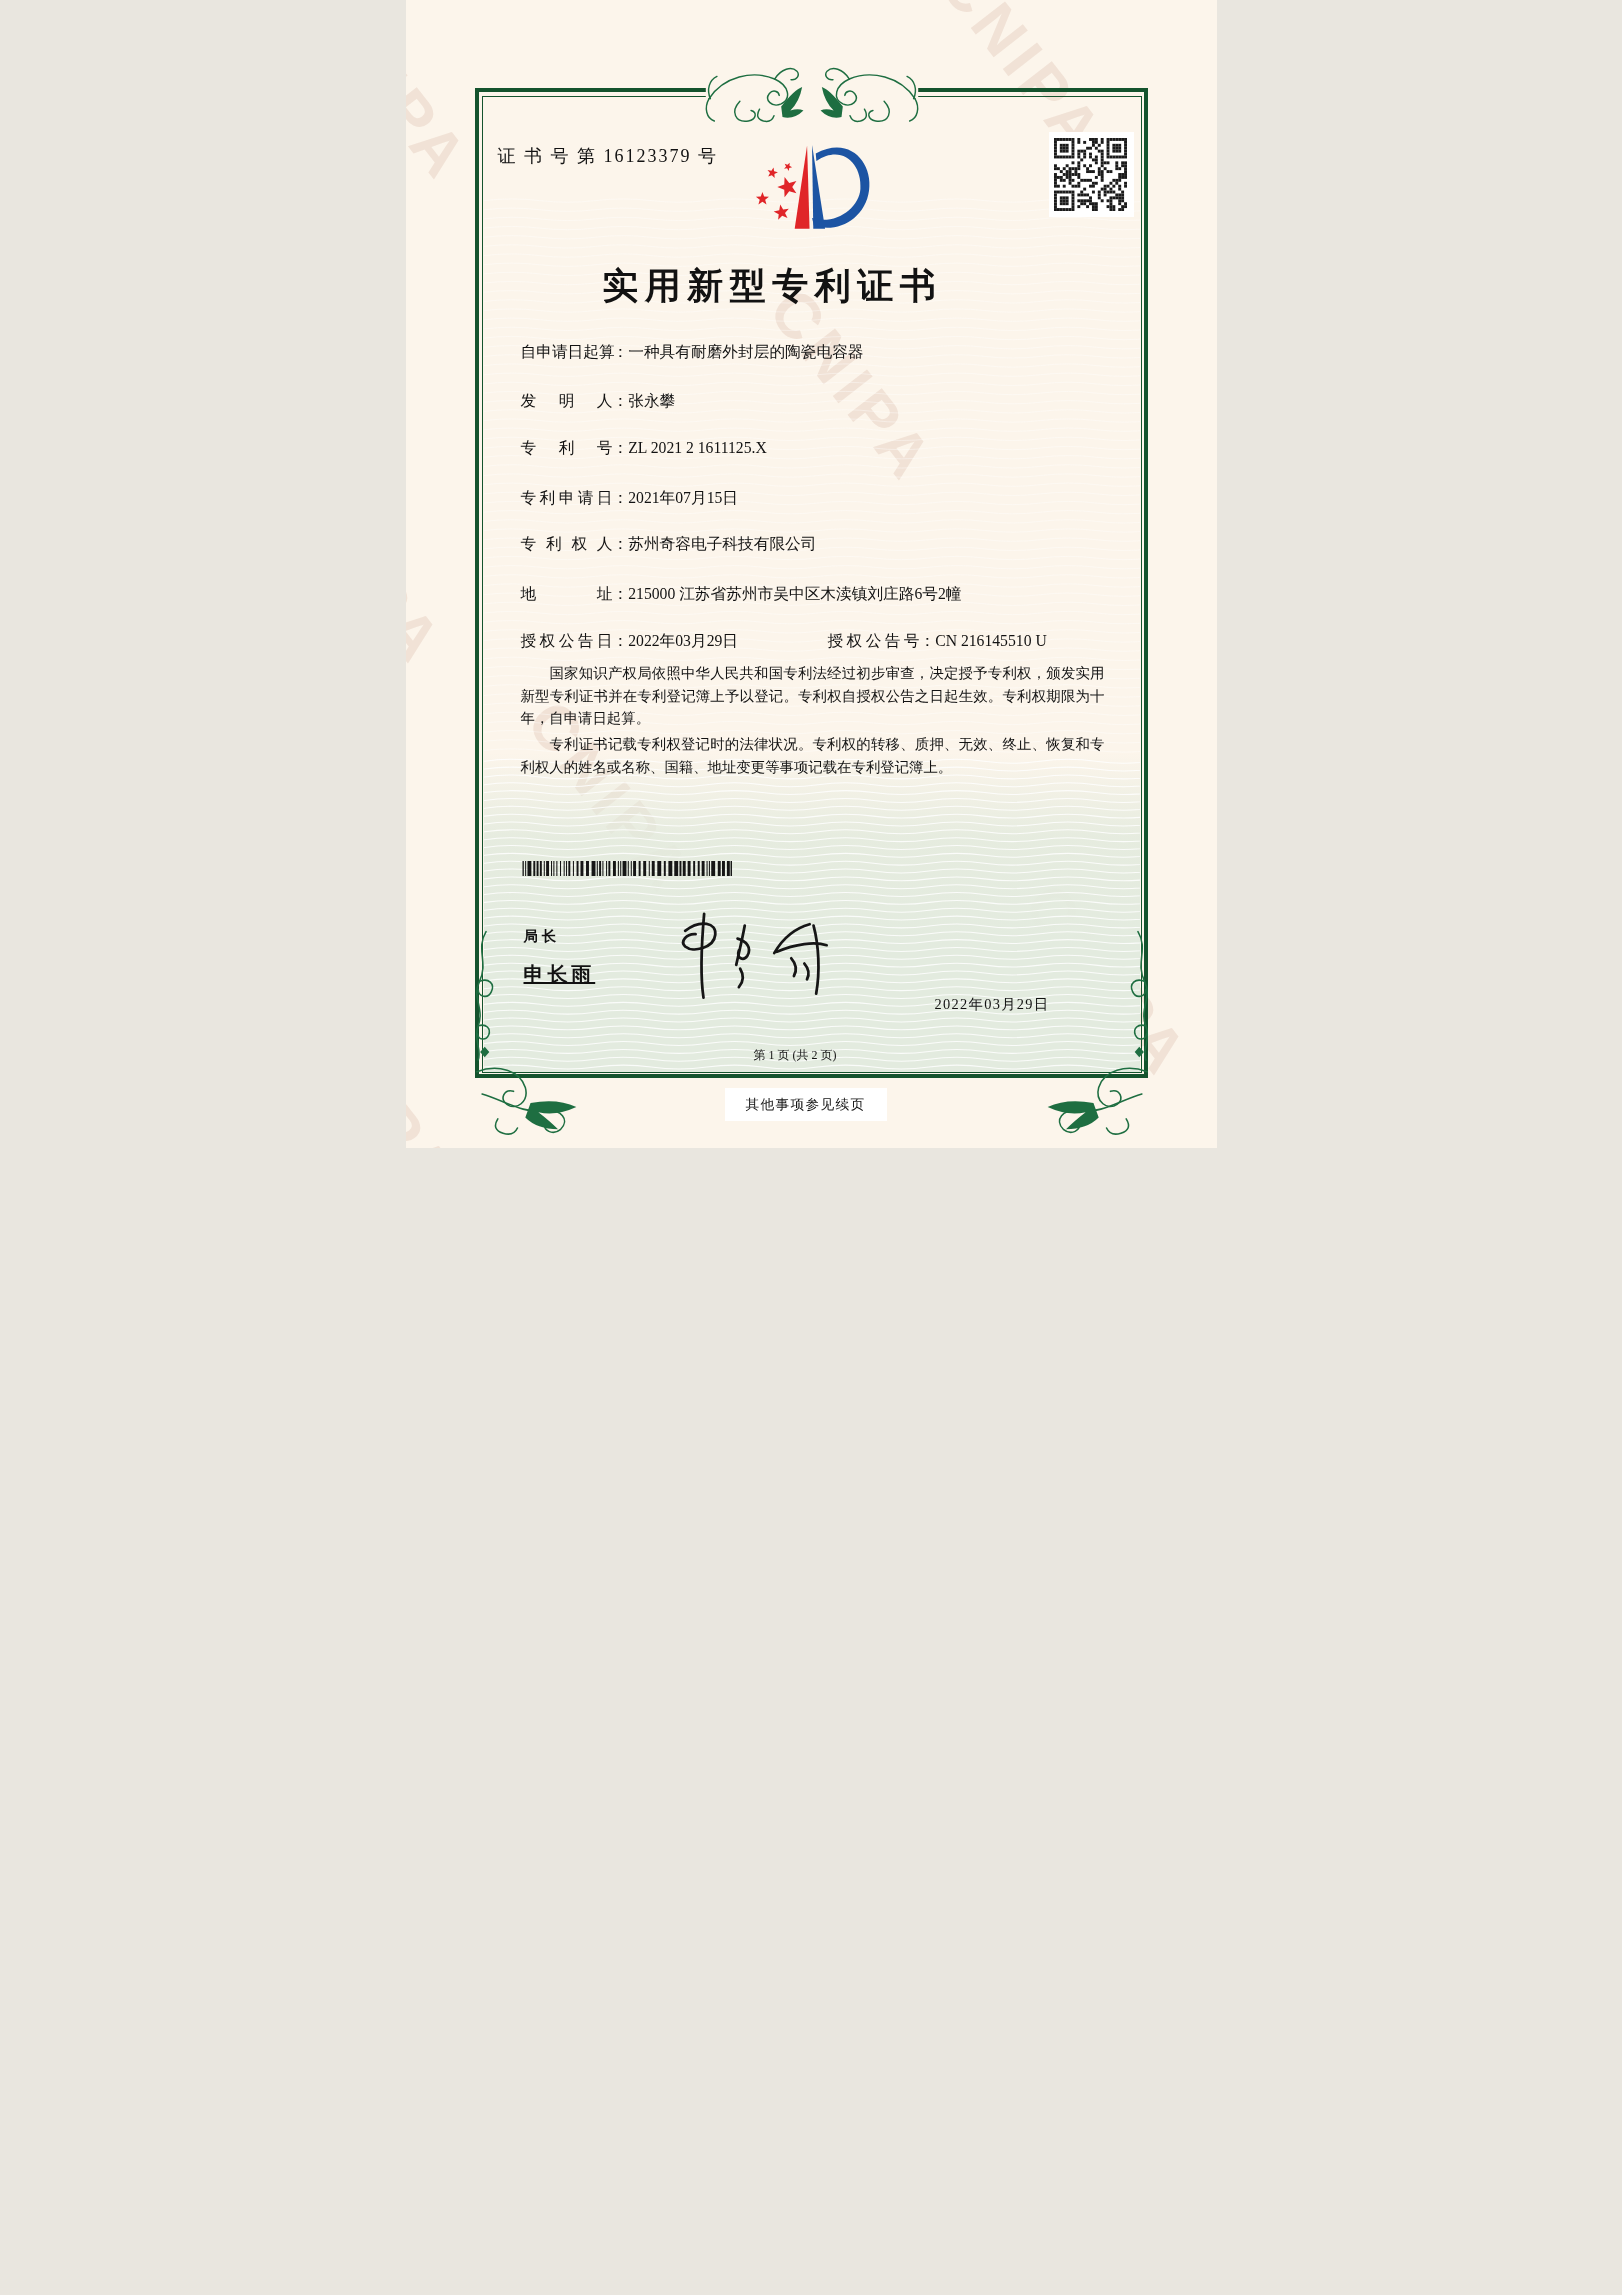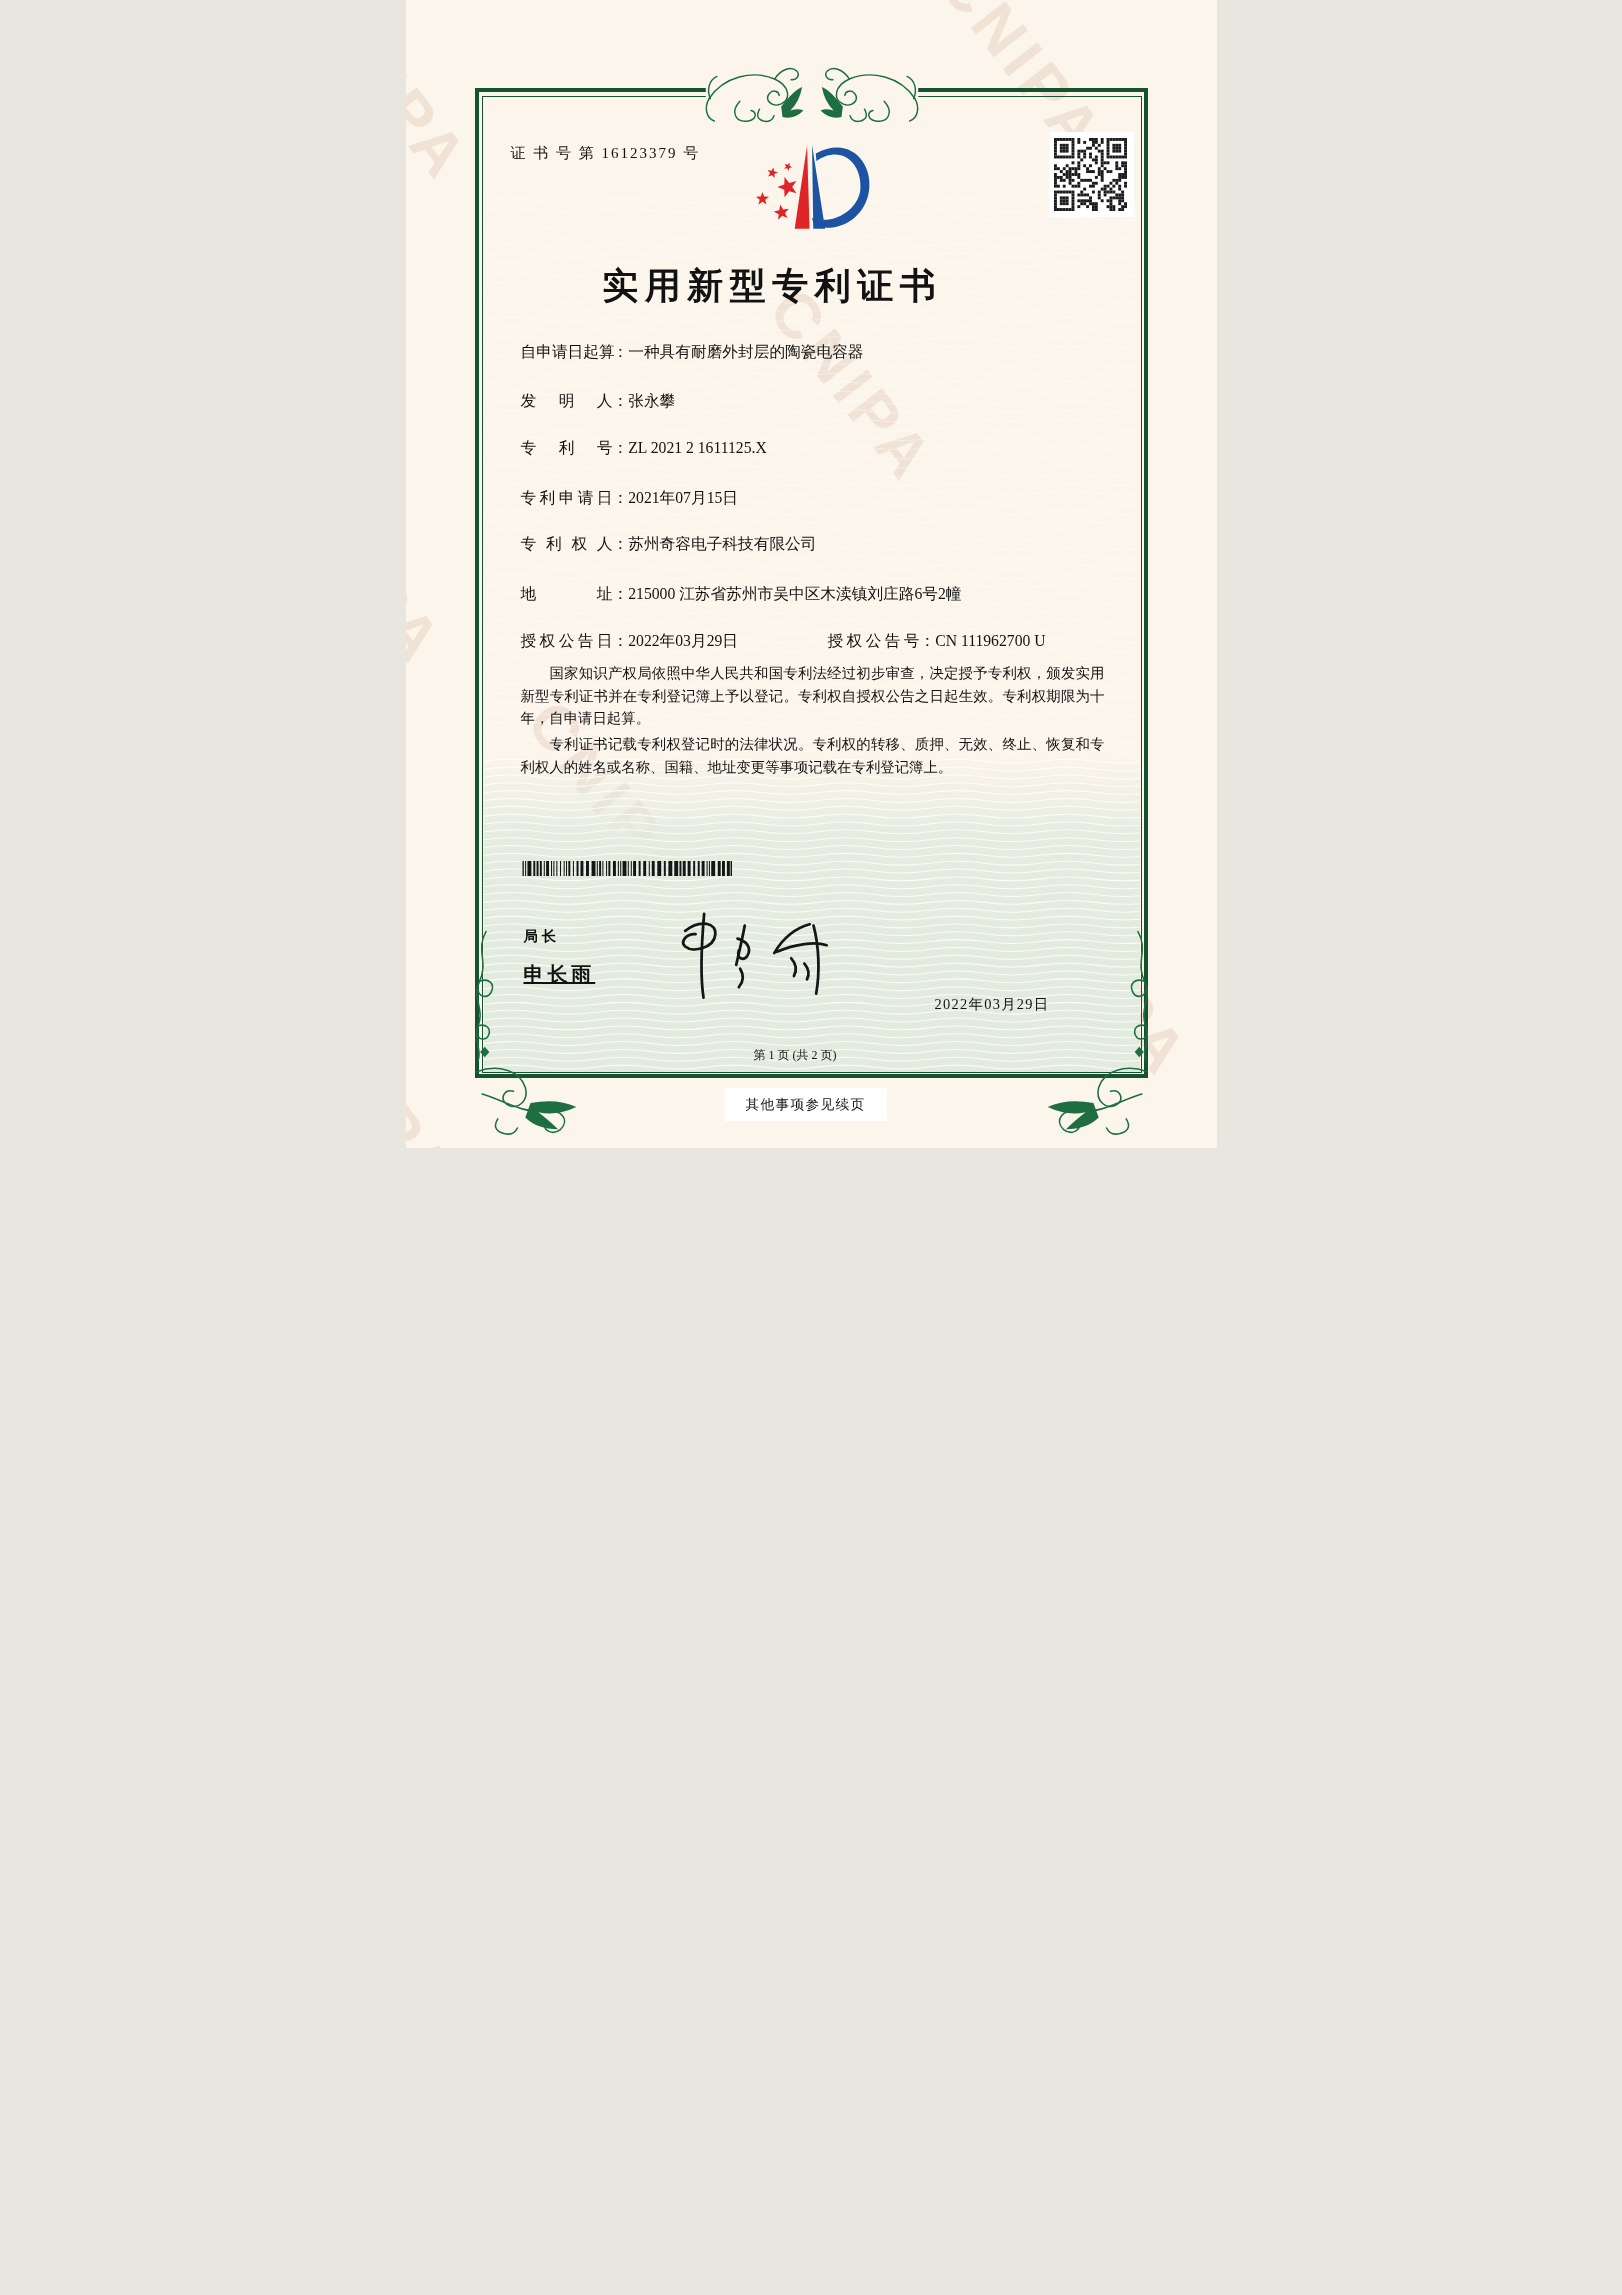--- a/index.html
+++ b/index.html
@@ -23,21 +23,21 @@
   
   #frame-outer{
     position:absolute; left:69px; top:88px; width:665px; height:982px;
     border:4.6px solid #14532d; z-index:2;
   }
   #frame-inner{
     position:absolute; left:76px; top:96px; width:658px; height:975px;
     border:1.6px solid #14532d; z-index:2;
   }
   
-  #cert-no{position:absolute; left:105px; top:144px; font-size:15px; letter-spacing:2px; z-index:3;}
+  #cert-no{position:absolute; left:92px; top:144px; font-size:18px; letter-spacing:2px; z-index:3;}
   #logo{position:absolute; left:349px; top:130px; width:124px; height:108px; z-index:3;}
   #qr-box{position:absolute; left:643px; top:132px; width:85px; height:85px; background:#fff; z-index:3;}
   #qr{position:absolute; left:5.9px; top:5.9px;}
   #title{
     position:absolute; left:0; top:262px; width:727px; text-align:center; z-index:3;
     font-size:36px; font-weight:bold; letter-spacing:6.5px; padding-left:6.5px; box-sizing:border-box;
   }
   
   .row{position:absolute; left:115px; width:602px; font-size:15.7px; z-index:3; white-space:nowrap;}
   .lbl{display:inline-block; width:92px; text-align:justify; text-align-last:justify; vertical-align:bottom;}
@@ -516,21 +516,21 @@
     <span class="lbl">专利权人</span><span>：</span><span>苏州奇容电子科技有限公司</span>
   </div>
   <div class="row" style="top:584px">
     <span class="lbl">地址</span><span>：</span><span>215000 江苏省苏州市吴中区木渎镇刘庄路6号2幢</span>
   </div>
   <div class="row" style="top:631px">
     <span>
       <span class="lbl">授权公告日</span><span>：</span><span>2022年03月29日</span>
     </span>
     <span class="pair2">
-      <span class="lbl">授权公告号</span><span>：</span><span>CN 111962700 U</span>
+      <span class="lbl">授权公告号</span><span>：</span><span>CN 216145510 U</span>
     </span>
   </div>
 
   <p class="body-p" style="top:662px">国家知识产权局依照中华人民共和国专利法经过初步审查，决定授予专利权，颁发实用新型专利证书并在专利登记簿上予以登记。专利权自授权公告之日起生效。专利权期限为十年，自申请日起算。</p>
   <p class="body-p" style="top:733px">专利证书记载专利权登记时的法律状况。专利权的转移、质押、无效、终止、恢复和专利权人的姓名或名称、国籍、地址变更等事项记载在专利登记簿上。</p>
 
   <svg id="barcode" width="211" height="15" viewBox="0 0 322 23">
       <rect x="0" y="0" width="2" height="23" fill="#161616"></rect>
       <rect x="4" y="0" width="1.6" height="23" fill="#161616"></rect>
       <rect x="7.6" y="0" width="6" height="23" fill="#161616"></rect>

